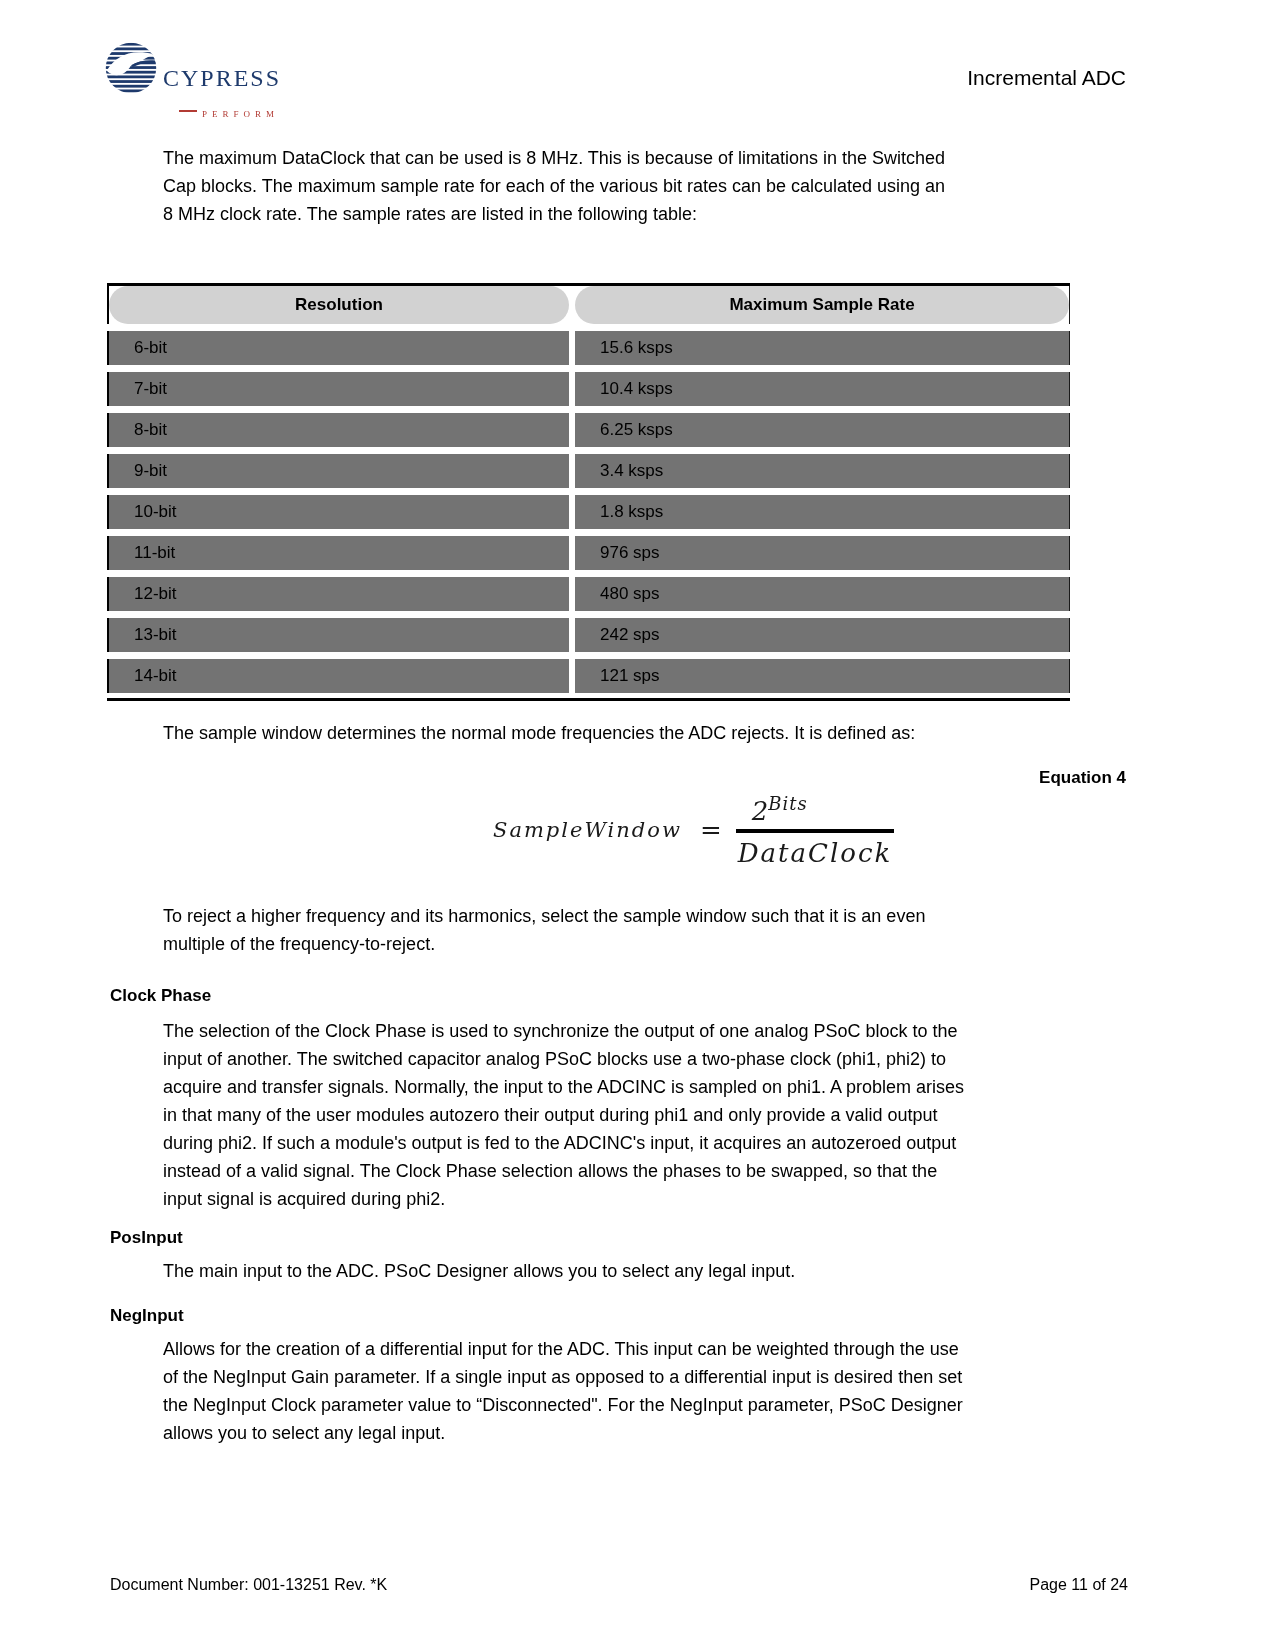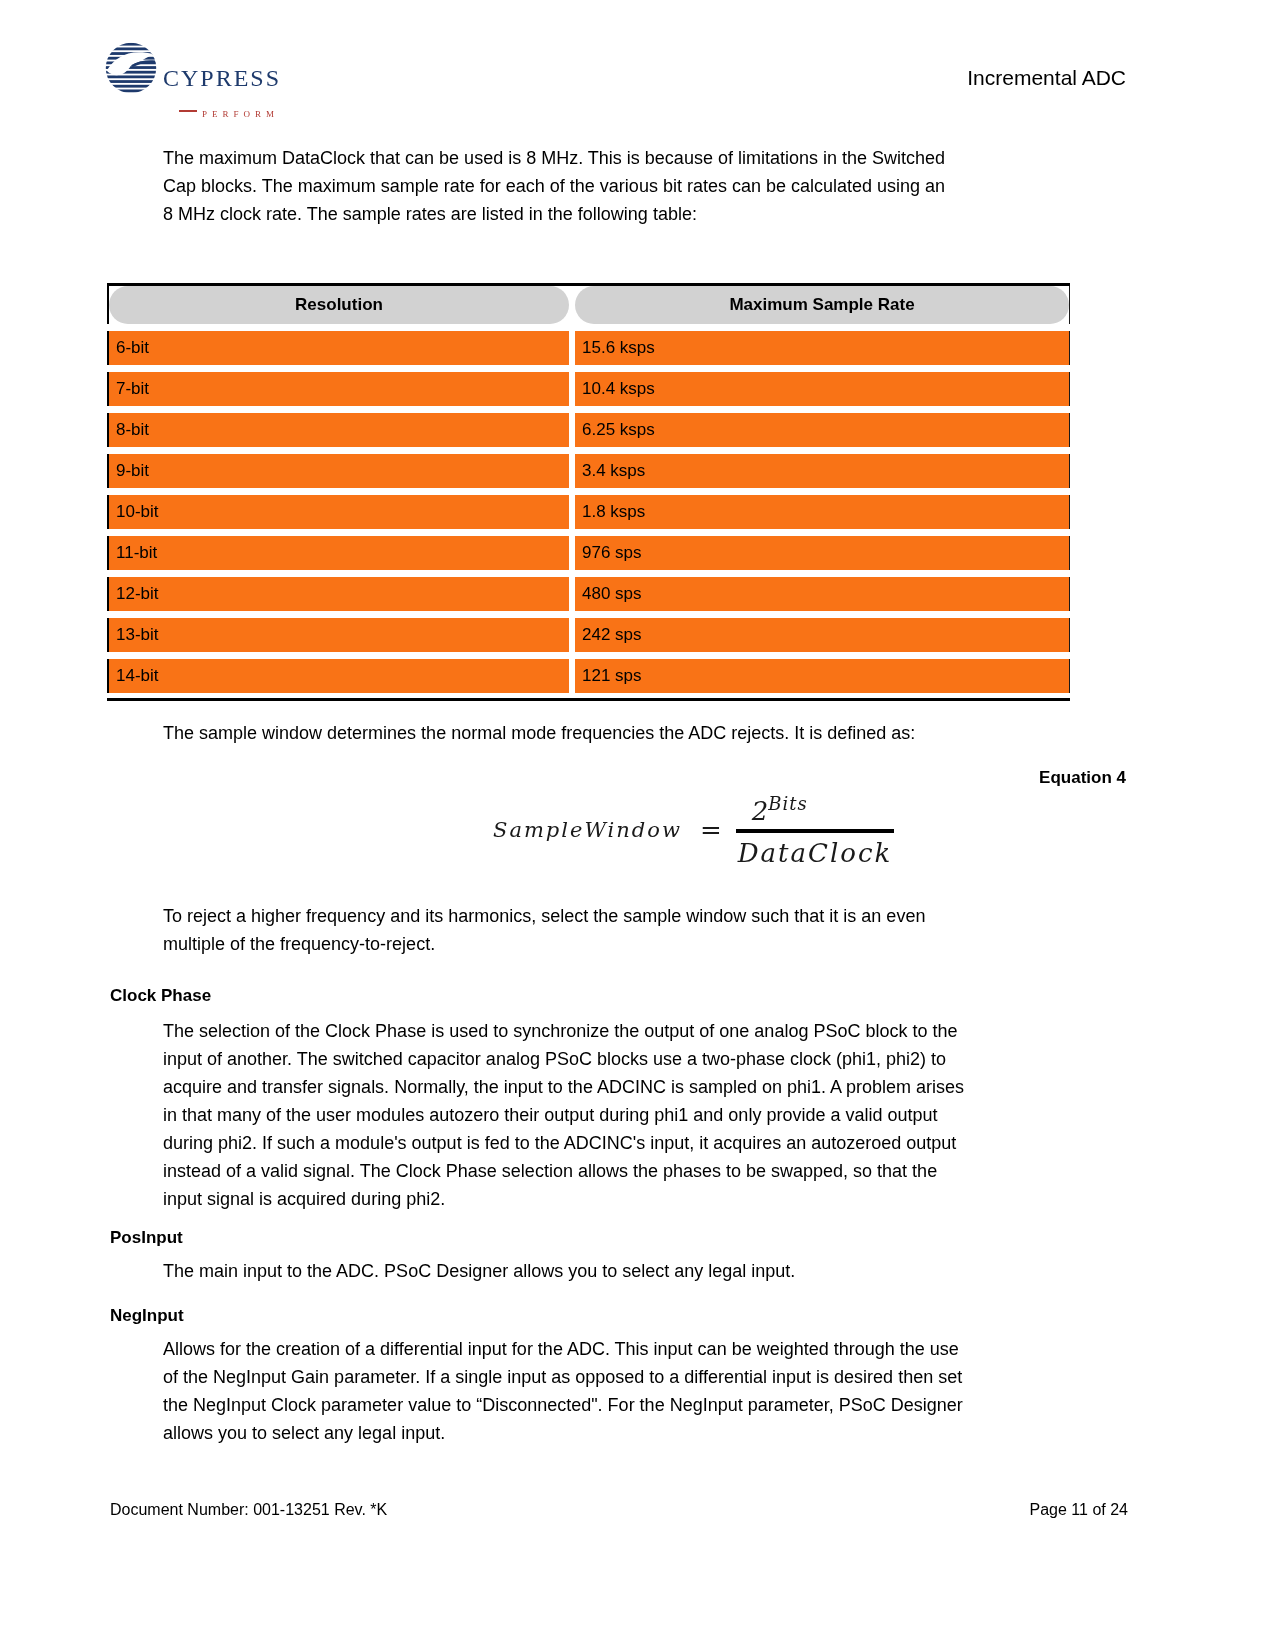--- a/index.html
+++ b/index.html
@@ -30,21 +30,21 @@
   .t-header, .t-row { display:flex; border-left:2px solid #000; border-right:1px solid #1a1a1a; }
   .t-header { height:38px; }
   .t-row { height:34px; margin-top:7px; font-size:17px; }
   .t-header .c1, .t-row .c1 { width:460px; margin-right:6px; }
   .t-header .c2, .t-row .c2 { flex:1; }
   .t-header .c1, .t-header .c2 {
     background:#d2d2d2; display:flex; align-items:center; justify-content:center;
     font-weight:bold; font-size:17px;border-radius:19px;
   }
   .t-row .c1, .t-row .c2 {
-    background:#f97316; display:flex; align-items:center; padding-left:7px; box-sizing:border-box;
+    background:#737373; display:flex; align-items:center; padding-left:25px; box-sizing:border-box;
   }
 
   
   .equation-label { margin:20px 95px 0 0; text-align:right; font-weight:bold; font-size:17px; line-height:22px; }
   .equation { display:flex; align-items:center; margin:6px 0 0 445px; width:max-content;
               font-family:"DejaVu Serif", serif; font-style:italic; color:#1a1a1a; }
   .eq-lhs { font-size:21px; letter-spacing:2px;margin-left:48px; }
   .eq-equals { font-size:26px; margin:0 14px 0 18px; }
   .eq-frac { display:flex; flex-direction:column; align-items:flex-start; }
   .eq-num { font-size:26px; line-height:1; padding:0 16px 5px 16px; }
@@ -54,21 +54,21 @@
 
   
   .section-heading { margin:27px 95px 0 110px; font-weight:bold; font-size:17px; line-height:22px; }
   .section-body { margin:10px 95px 0 163px; }
   .h-pos { margin-top:14px; }
   .b-pos { margin-top:8px; }
   .h-neg { margin-top:20px; }
   .b-neg { margin-top:8px; }
 
   
-  .footer { position:absolute; left:110px; right:93px; top:1501px; display:flex; justify-content:space-between; font-size:16px; }
+  .footer { position:absolute; left:110px; right:93px; top:1576px; display:flex; justify-content:space-between; font-size:16px; }
 </style>
 </head>
 <body>
 
 <div class="page">
 
   <div class="header">
     <div class="logo">
       <span>
         <svg width="56" height="56" viewBox="0 0 60 60">

